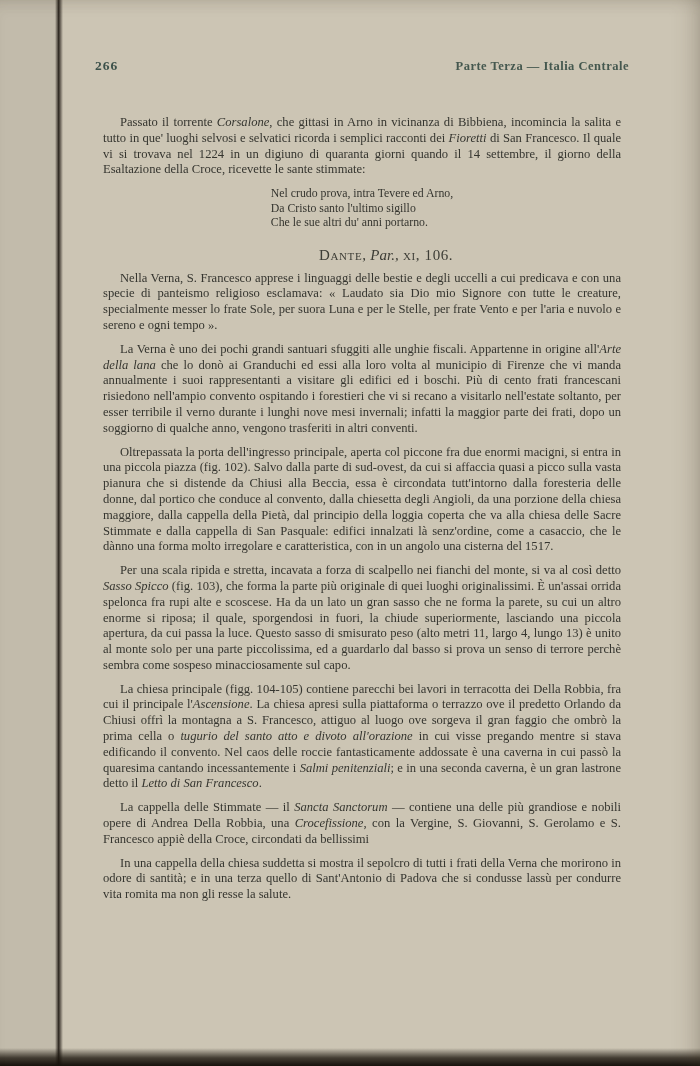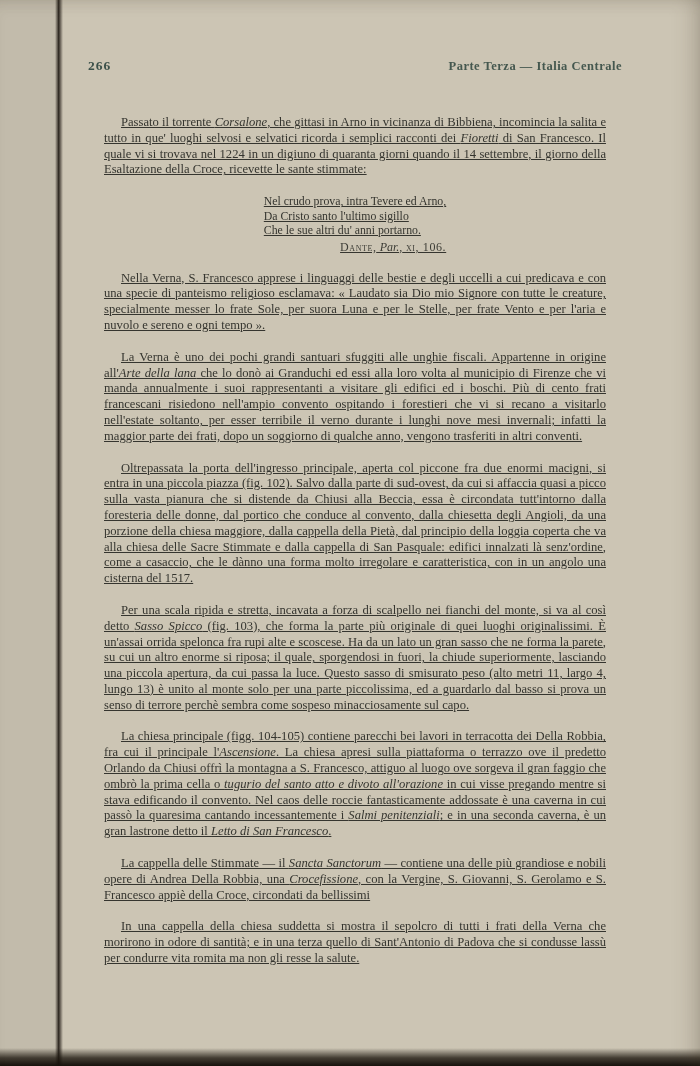--- a/index.html
+++ b/index.html
@@ -23,48 +23,48 @@
   .bottom-edge {
     position: absolute; left: 0; bottom: 0; width: 100%; height: 18px;
     background: linear-gradient(to bottom, rgba(30,24,16,0), rgba(30,24,16,0.78) 55%, #16120c);
   }
   .vignette {
     position: absolute; inset: 0; pointer-events: none;
     box-shadow: inset -16px 0 24px -14px rgba(70,58,44,0.35),
                 inset 0 12px 20px -16px rgba(70,58,44,0.28);
   }
   .page {
-    position: absolute; left: 88px; top: 0; width: 534px; text-decoration: underline;
+    position: absolute; left: 95px; top: 0; width: 534px;
   }
   .running-head {
     position: relative; margin-top: 58px; height: 17px;
   }
   .pagenum {
     position: absolute; left: 0; top: 0;
     font-size: 13.5px; letter-spacing: 1px; color: #3c514a; font-weight: bold;
   }
   .head-title {
     position: absolute; left: 0; right: 0; top: 1px;
     text-align: right; font-size: 12.5px; font-weight: bold;
     letter-spacing: 0.5px; color: #45584f;
   }
   .text-block {
     margin-top: 40px;
     font-size: 12.6px; line-height: 15.8px;
   }
   .para {
-    margin: 16px; text-align: justify; text-indent: 17px;
+    margin: 8px; text-align: justify; text-indent: 17px;
   }
   .verse {
     width: max-content; margin: 3px auto;
     font-size: 11.8px; line-height: 14.6px;
   }
   .verse-line { white-space: pre; }
   .attribution {
-    text-align: right; font-size: 12px; margin-top: 2px; color: #3d3d36;
+    text-align: right; font-size: 15px; margin-top: 18px; color: #3d3d36;
   }
   .sc, .sc2 { font-variant: small-caps; letter-spacing: 0.6px; }
 </style>
 </head>
 <body>
 
 <div class="left-edge"></div>
 <div class="gutter-line"></div>
 
 <div class="page">

